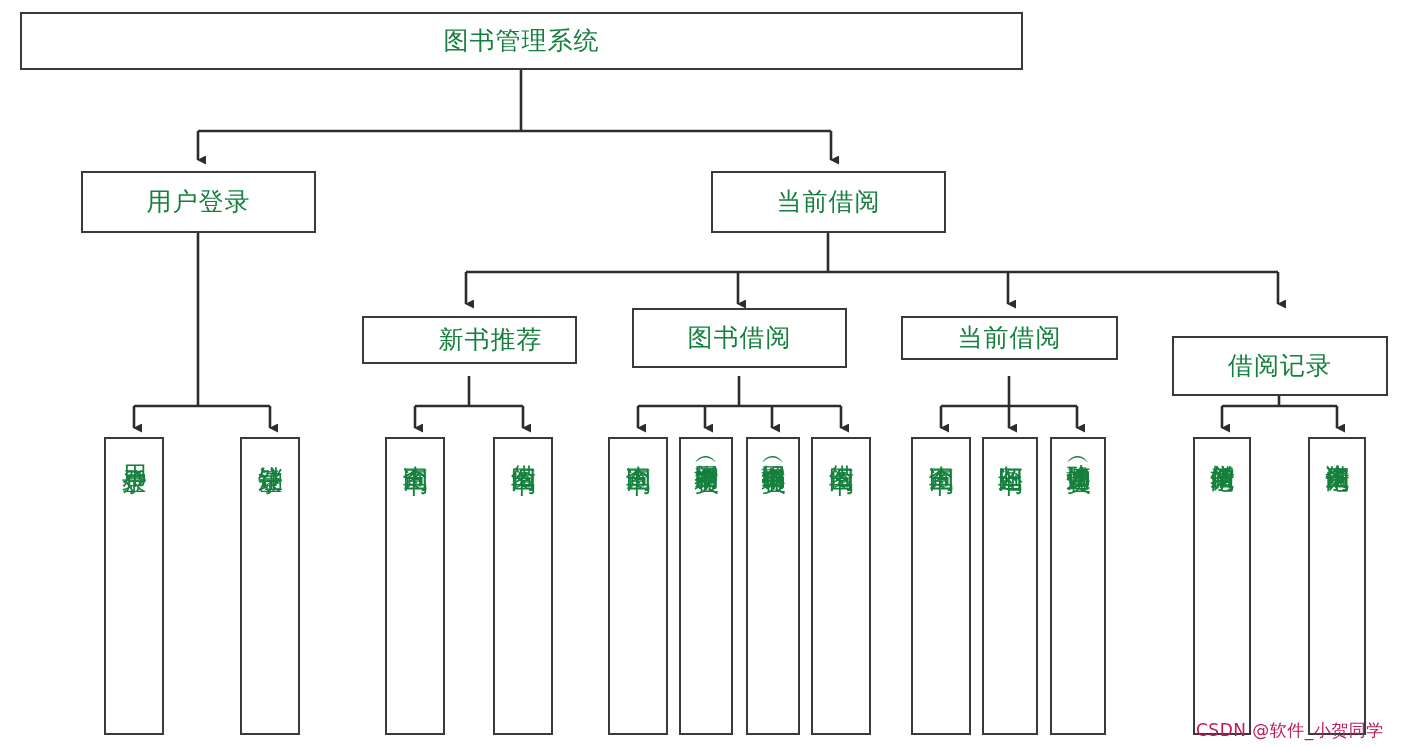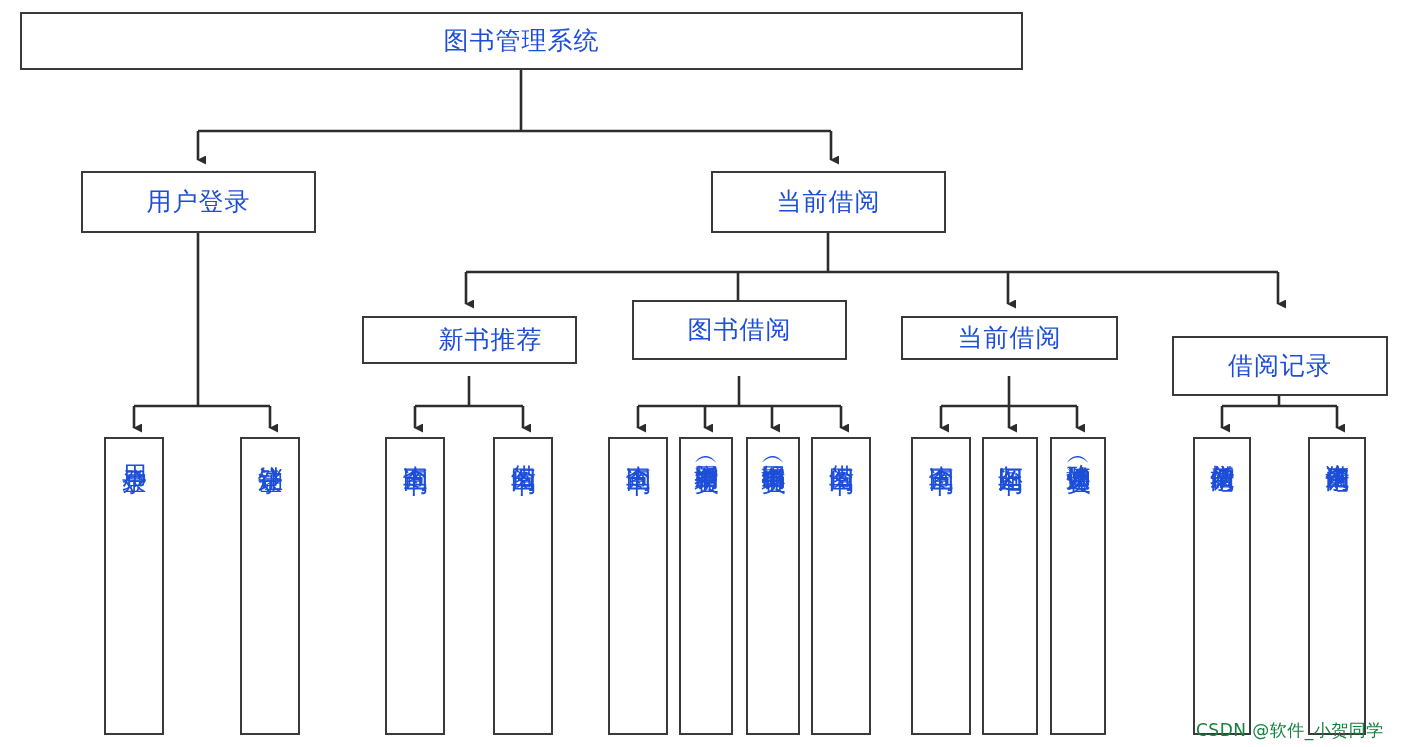--- a/index.html
+++ b/index.html
@@ -26,21 +26,21 @@
     pointer-events: none;
   }
   .node {
     position: absolute;
     box-sizing: border-box;
     background: #ffffff;
     border: 2px solid #3a3a3a;
     display: flex;
     align-items: center;
     justify-content: center;
-    color: #1d4ed8;
+    color: #15803d;
   }
   .node .label {
     display: block;
     text-align: center;
     letter-spacing: 1px;
   }
   
   .node.horiz .label {
     writing-mode: horizontal-tb;
     font-size: 25px;
@@ -60,21 +60,21 @@
     letter-spacing: 2px;
     white-space: nowrap;
   }
   .node.vert.tall-text .label {
     font-size: 24px;
     letter-spacing: 1px;
   }
   .watermark {
     position: absolute;
     font-size: 17px;
-    color: #15803d;
+    color: #be185d;
     white-space: nowrap;
     letter-spacing: 0.5px;
   }
 </style>
 </head>
 <body>
 
 <div id="canvas">
 
   <svg class="edges" viewBox="0 0 1405 747" xmlns="http://www.w3.org/2000/svg">
@@ -134,21 +134,21 @@
   <div class="node horiz" style="left:81px; top:171px; width:235px; height:62px;">
     <span class="label">用户登录</span>
   </div>
   <div class="node horiz" style="left:711px; top:171px; width:235px; height:62px;">
     <span class="label">当前借阅</span>
   </div>
 
   <div class="node horiz" style="left:362px; top:316px; width:215px; height:48px;padding-left:42px;">
     <span class="label">新书推荐</span>
   </div>
-  <div class="node horiz" style="left:632px; top:300px; width:215px; height:60px;">
+  <div class="node horiz" style="left:632px; top:308px; width:215px; height:60px;">
     <span class="label">图书借阅</span>
   </div>
   <div class="node horiz" style="left:901px; top:316px; width:217px; height:44px;">
     <span class="label">当前借阅</span>
   </div>
   <div class="node horiz" style="left:1172px; top:316px; width:216px; height:60px;margin-top:20px;">
     <span class="label">借阅记录</span>
   </div>
 
   <div class="node vert" style="left:104px; top:437px; width:60px; height:298px;">

